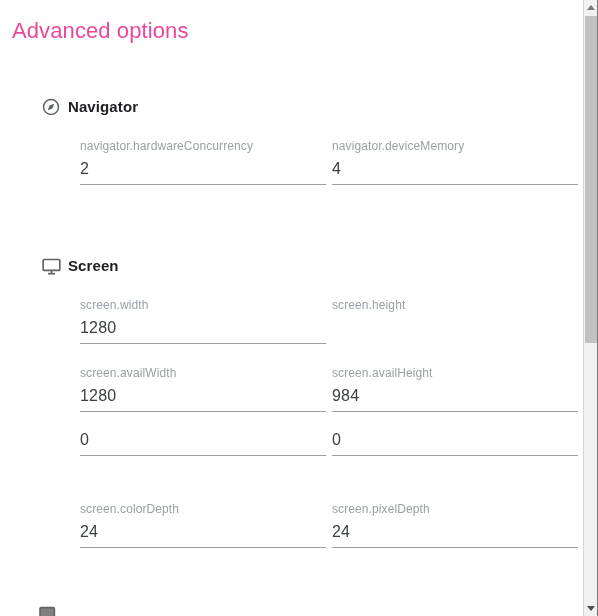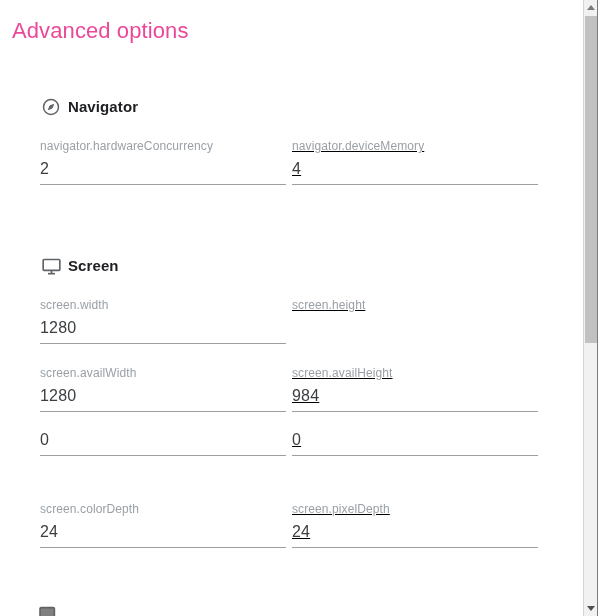--- a/index.html
+++ b/index.html
@@ -73,31 +73,31 @@
     white-space: nowrap;
   }
 
   .fields {
     margin-top: 11px;
   }
 
   .field-row {
     display: flex;
     width: 543px;
+    margin-left: 40px;
   }
   .field {
     width: 246px;
     margin-left: 40px;
     padding-bottom: 0;
     height: 68px;
     box-sizing: border-box;
   }
   .field + .field {
     margin-left: 6px;
-    text-decoration: underline;
   }
 
   .field-label {
     font-size: 12px;
     color: #9aa0a6;
     line-height: 16px;
     white-space: nowrap;
     padding-top: 8px;
     letter-spacing: 0.1px;
   }

